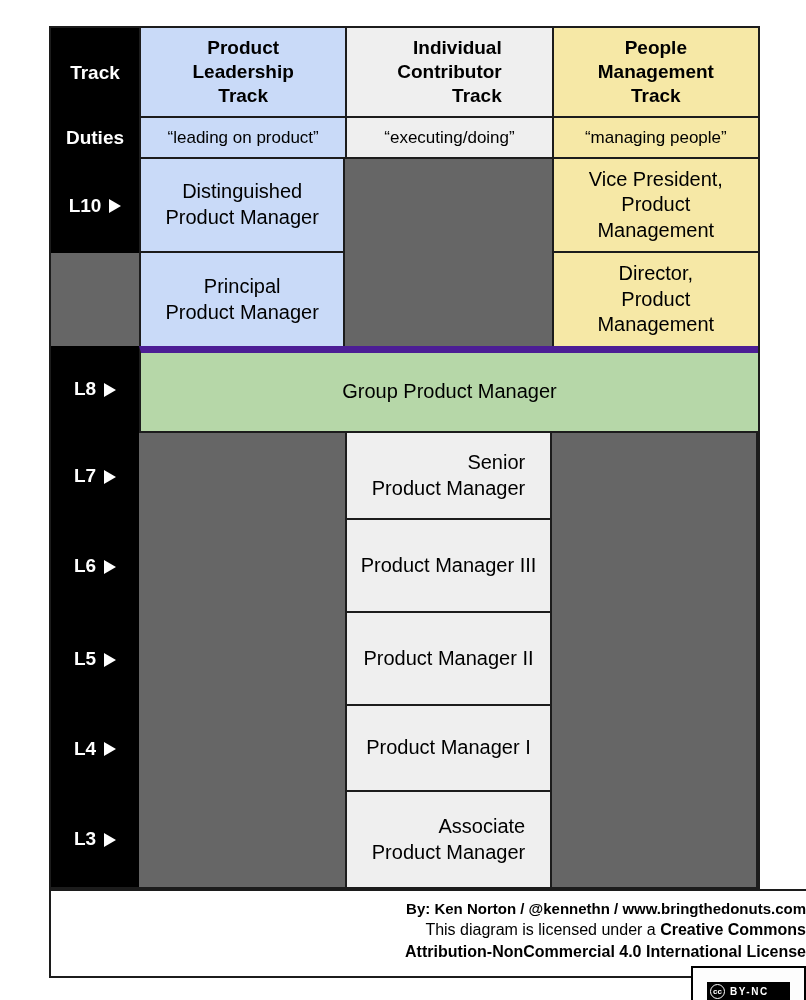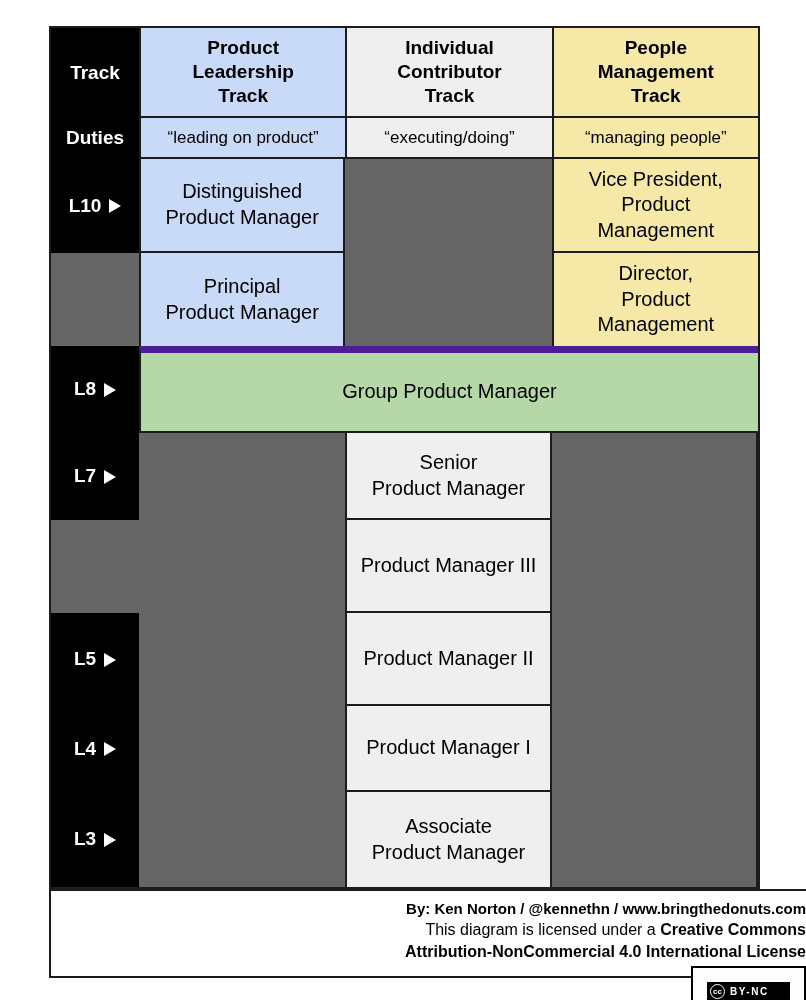--- a/index.html
+++ b/index.html
@@ -25,21 +25,21 @@
   .side{background:#000000;color:#ffffff;font-weight:bold;font-size:19px;}
   .tri{
     display:inline-block;width:0;height:0;margin-left:8px;
     border-top:7px solid transparent;border-bottom:7px solid transparent;
     border-left:12px solid #ffffff;
   }
   .hdr{font-weight:bold;font-size:19px;}
   .duty{font-size:17px;}
   .body{font-size:20px;}
   .blue{background:#c9daf8;}
-  .lgray{background:#efefef;}
+  .lgray{background:#efefef;text-align:right;}
   .yellow{background:#f6e8a6;}
   .green{background:#b6d7a8;}
   .dark{background:#666666;}
   .bL{border-left:2px solid #1c1c1c;}
   .bR{border-right:2px solid #1c1c1c;}
   .bT{border-top:7px solid #4c1d95;}
   .bB{border-bottom:2px solid #1c1c1c;}
   
   .r1c1{grid-area:1/1/2/2}.r1c2{grid-area:1/2/2/3}.r1c3{grid-area:1/3/2/4}.r1c4{grid-area:1/4/2/5}
   .r2c1{grid-area:2/1/3/2}.r2c2{grid-area:2/2/3/3}.r2c3{grid-area:2/3/3/4}.r2c4{grid-area:2/4/3/5}
@@ -95,20 +95,24 @@
     <div class="cell side r3c1">
       <span>L10</span>
       <span class="tri"></span>
     </div>
     <div class="cell side r5c1">
       <span>L8</span>
       <span class="tri"></span>
     </div>
     <div class="cell side r6c1">
       <span>L7</span>
+      <span class="tri"></span>
+    </div>
+    <div class="cell side r7c1">
+      <span>L6</span>
       <span class="tri"></span>
     </div>
     <div class="cell side r8c1">
       <span>L5</span>
       <span class="tri"></span>
     </div>
     <div class="cell side r9c1">
       <span>L4</span>
       <span class="tri"></span>
     </div>

